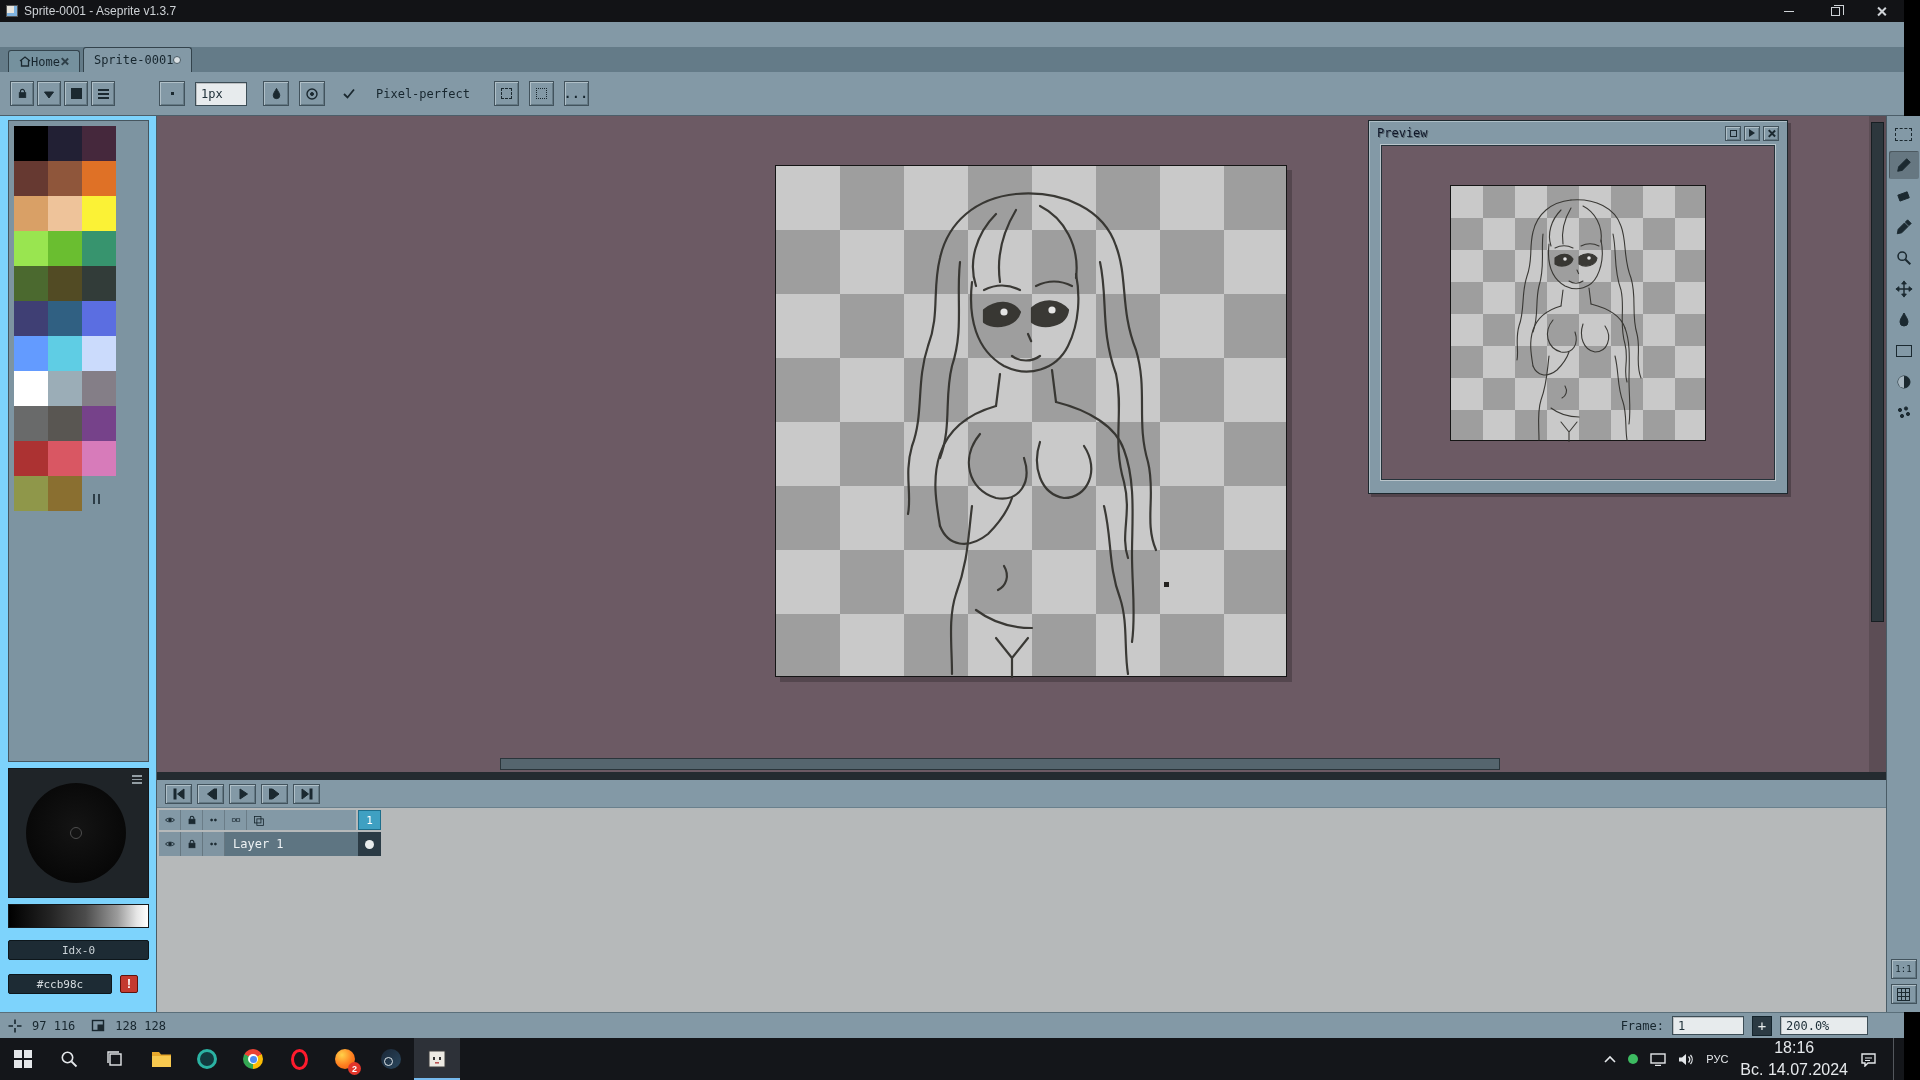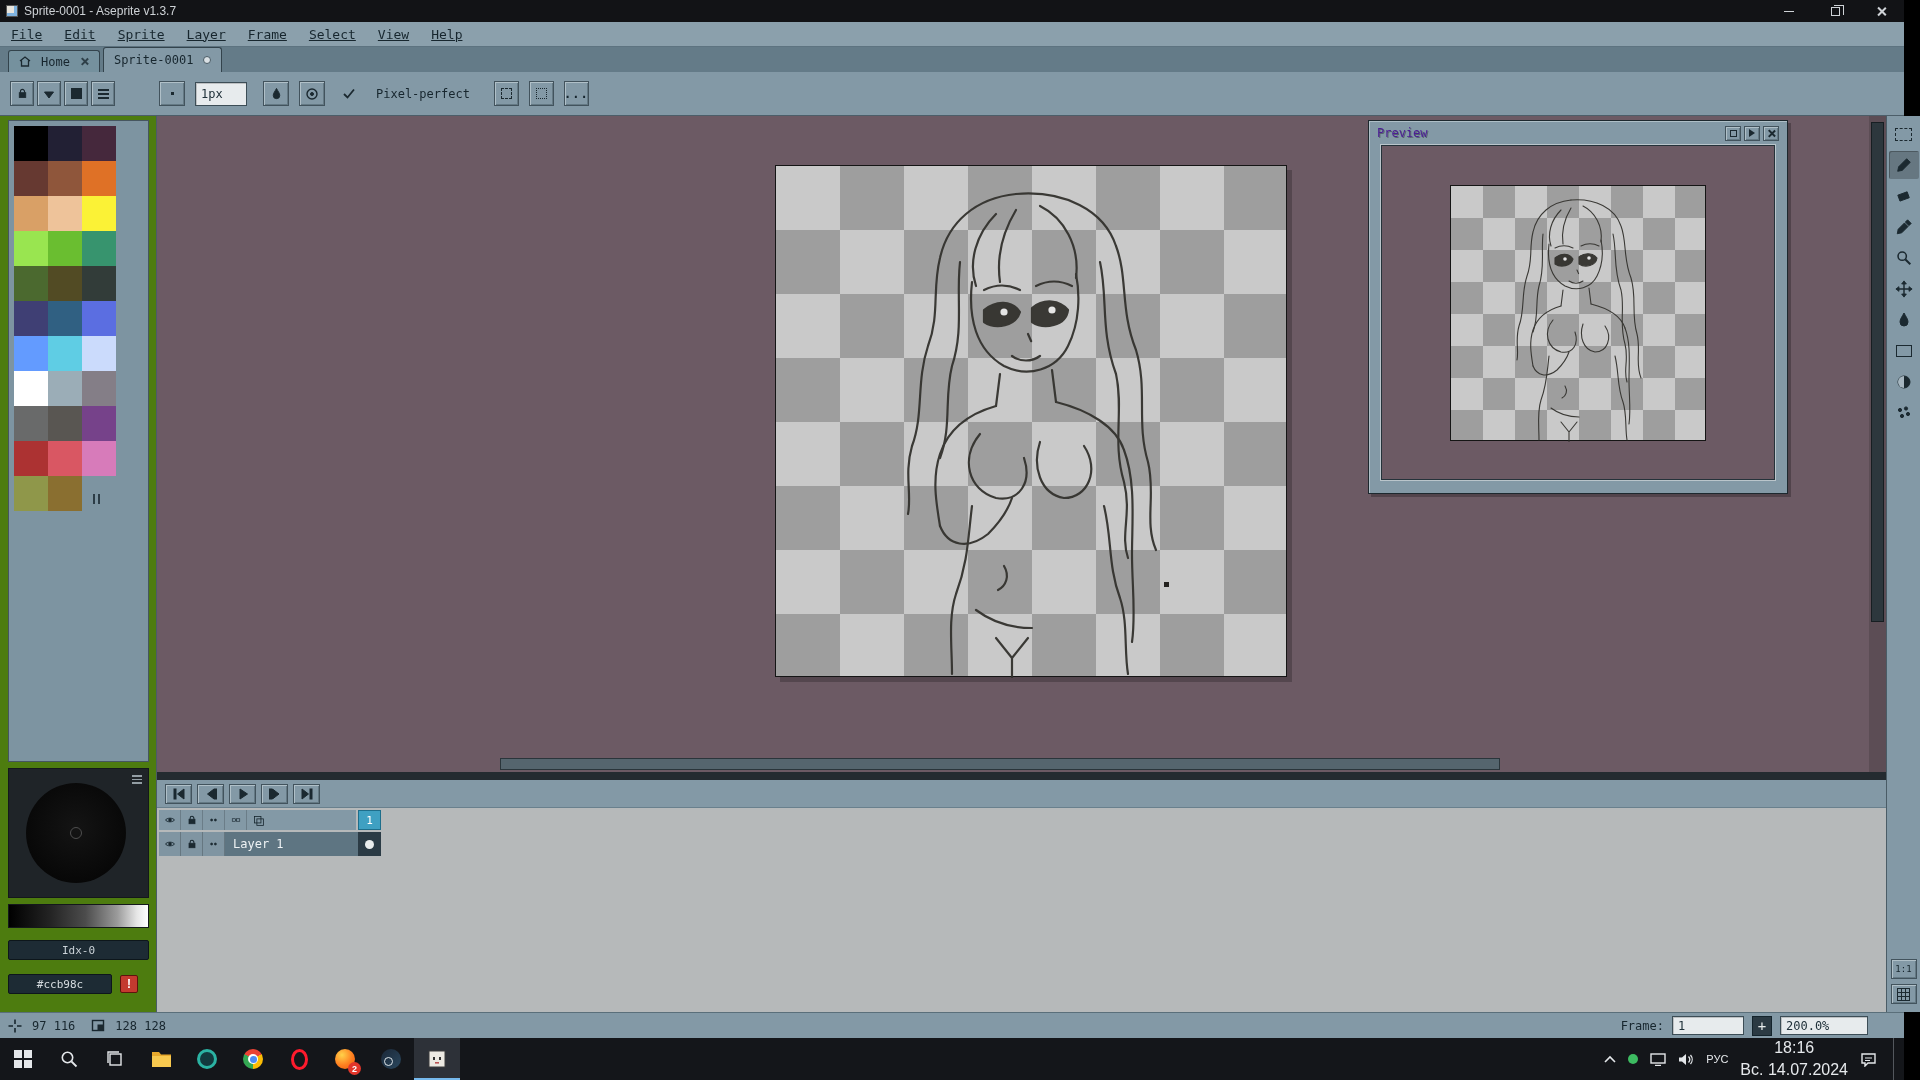--- a/index.html
+++ b/index.html
@@ -21,21 +21,21 @@
   .glyph-close::before,.glyph-close::after{content:"";position:absolute;left:5px;top:0;width:1.5px;height:11px;background:#cfd3d7}
   .glyph-close::before{transform:rotate(45deg)}.glyph-close::after{transform:rotate(-45deg)}
 
   
   .menubar{position:absolute;top:22px;left:0;right:0;height:25px;background:#8ba0ac;display:flex;align-items:stretch;
     border-bottom:1px solid #5d7380}
   .menu-item{display:flex;align-items:center;padding:0 11px;font-size:13px;text-decoration:underline;cursor:default}
 
   
   .tabbar{position:absolute;top:47px;left:0;right:0;height:25px;background:#647b88;display:flex;align-items:flex-end;padding-left:8px;gap:3px}
-  .tab{height:24px;display:flex;align-items:center;gap:10px;padding:0 10px;border:1px solid #33434c;border-bottom:none;
+  .tab{height:24px;display:flex;align-items:center;gap:0;padding:0 10px;border:1px solid #33434c;border-bottom:none;
     border-radius:3px 3px 0 0;font-size:12px}
   .tab.inactive{background:#76470;background:#74markers;background:#75919e;height:22px}
   .tab.active{background:#8399a6;height:25px}
   .tab .dot{width:8px;height:8px;border-radius:50%;background:#d9e0e4;border:1px solid #4a5c66}
   .tab .tab-close{position:relative;width:9px;height:9px;opacity:.8}
   .tab .tab-close::before,.tab .tab-close::after{content:"";position:absolute;left:4px;top:0;width:1.5px;height:9px;background:#1d2c34}
   .tab .tab-close::before{transform:rotate(45deg)}.tab .tab-close::after{transform:rotate(-45deg)}
 
   
   .contextbar{position:absolute;top:72px;left:0;right:0;height:44px;background:#8399a6;border-bottom:1px solid #4c5e69}
@@ -45,21 +45,21 @@
     display:flex;align-items:center;padding:0 5px;color:#20313a}
   .cb-group-left{position:absolute;left:10px;top:9px;display:flex;gap:3px}
   .cb-btn{width:24px;height:25px}
   .cb-main{position:absolute;left:159px;top:9px;display:flex;align-items:center;gap:10px}
   .brush-dot{width:3px;height:3px;background:#1b2930}
   .sym-sq{width:11px;height:11px;border:1px dashed #1b2930}
   .hamburger{display:flex;flex-direction:column;gap:2px}
   .hamburger i{display:block;width:11px;height:2px;background:#1b2930}
 
   
-  .left-chrome{position:absolute;top:116px;left:0;width:157px;height:896px;background:#4d7c0f;border-right:1px solid #4a5c66}
+  .left-chrome{position:absolute;top:116px;left:0;width:157px;height:896px;background:#7dd3fc;border-right:1px solid #4a5c66}
   .palette-box{position:absolute;left:8px;top:4px;width:141px;height:642px;background:#7d94a1;border:1px solid #46565f}
   .swatch-grid{position:absolute;left:5px;top:5px;display:grid;grid-template-columns:repeat(3,34px);grid-auto-rows:35px}
   .swatch{width:34px;height:35px}
   .palette-end{position:absolute;left:84px;top:373px;display:flex;gap:3px}
   .palette-end i{display:block;width:2px;height:10px;background:#2c3c46}
   .wheel-box{position:absolute;left:8px;top:652px;width:141px;height:130px;background:#1f2428;border:1px solid #14181b}
   .wheel-disc{position:absolute;left:17px;top:14px;width:100px;height:100px;border-radius:50%;
     background:radial-gradient(circle at 50% 45%,#141414 0%,#050505 85%)}
   .wheel-center{position:absolute;left:50%;top:50%;width:12px;height:12px;margin:-6px 0 0 -6px;border:1px solid #4e4e4e;border-radius:50%}
   .wheel-menu{position:absolute;right:6px;top:6px;display:flex;flex-direction:column;gap:2px}
@@ -81,21 +81,21 @@
     background:repeating-conic-gradient(#9e9e9e 0% 25%,#c9c9c9 0% 50%) 0 0 / 128px 128px}
   .cursor-dot{position:absolute;left:388px;top:416px;width:5px;height:5px;background:#23211e}
   .vp-bottom-edge{position:absolute;left:0;right:0;bottom:0;height:8px;background:#242b30}
   .h-thumb{position:absolute;left:343px;bottom:10px;width:1000px;height:12px;background:#55656e;border:1px solid #2a353b}
   .v-track{position:absolute;right:0;top:0;bottom:8px;width:17px;background:rgba(0,0,0,.14)}
   .v-thumb{position:absolute;right:2px;top:6px;width:13px;height:500px;background:#2d373d;border:1px solid #171e22}
 
   
   .pv-window{position:absolute;left:1211px;top:4px;width:420px;height:374px;background:#8399a6;border:1px solid #1d282e;
     box-shadow:inset 1px 1px 0 #aebfc7, 3px 3px 0 rgba(0,0,0,.25)}
-  .pv-title{height:24px;display:flex;align-items:center;padding:0 8px;color:#4c1d95;font-size:12px;text-shadow:1px 1px 0 rgba(0,0,0,.35)}
+  .pv-title{height:24px;display:flex;align-items:center;padding:0 8px;color:#0f172a;font-size:12px;text-shadow:1px 1px 0 rgba(0,0,0,.35)}
   .pv-btns{margin-left:auto;display:flex;gap:3px}
   .pv-btn{width:16px;height:15px;font-size:9px}
   .pv-btn .sq{width:7px;height:7px;border:1px solid #1b2930}
   .pv-btn .tri{width:0;height:0;border-left:6px solid #1b2930;border-top:4px solid transparent;border-bottom:4px solid transparent}
   .pv-btn .x{position:relative;width:8px;height:8px}
   .pv-btn .x::before,.pv-btn .x::after{content:"";position:absolute;left:3.5px;top:0;width:1.5px;height:9px;background:#1b2930}
   .pv-btn .x::before{transform:rotate(45deg)}.pv-btn .x::after{transform:rotate(-45deg)}
   .pv-viewport{position:absolute;left:12px;right:12px;top:24px;bottom:13px;background:#6c5a64;border:1px solid #25323a;
     box-shadow:0 0 0 1px #bac5cb;display:flex;align-items:center;justify-content:center}
   .pv-canvas{width:256px;height:256px;border:1px solid #151515;
@@ -210,30 +210,20 @@
         </div>
       <div class="win-btn">
           <div class="glyph-max"></div>
         </div>
       <div class="win-btn">
           <div class="glyph-close"></div>
         </div>
     </div>
   </div>
 
-  <div class="menubar">
-    <div class="menu-item">File</div>
-    <div class="menu-item">Edit</div>
-    <div class="menu-item">Sprite</div>
-    <div class="menu-item">Layer</div>
-    <div class="menu-item">Frame</div>
-    <div class="menu-item">Select</div>
-    <div class="menu-item">View</div>
-    <div class="menu-item">Help</div>
-  </div>
 
   <div class="tabbar">
     <div class="tab inactive">
       <svg width="12" height="11" viewBox="0 0 12 11">
           <path d="M1 5 L6 1 L11 5 M2.5 4.5 V10 H9.5 V4.5" fill="none" stroke="#1b2930" stroke-width="1.3"></path>
         </svg>
       <span>Home</span>
       <div class="tab-close"></div>
     </div>
     <div class="tab active">

